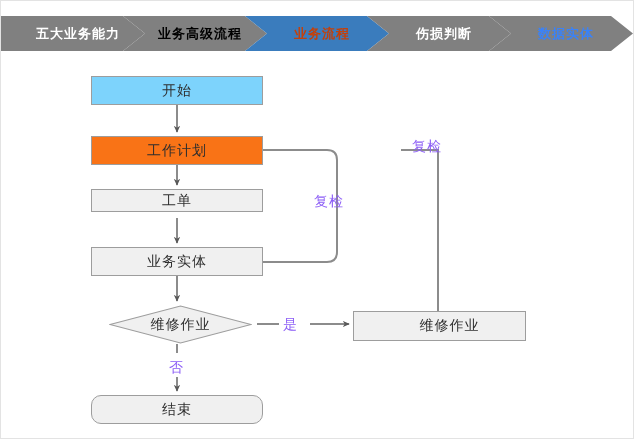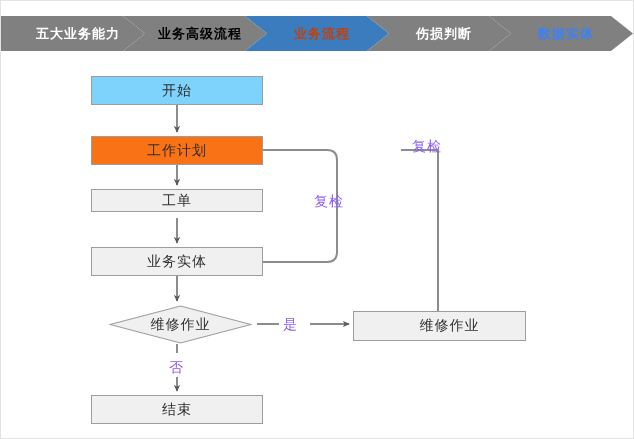--- a/index.html
+++ b/index.html
@@ -152,21 +152,21 @@
       </div>
       <div style="position: absolute; left: 108px; top: 304px; width: 143px; height: 39px;">
         <svg width="143" height="39" viewBox="0 0 143 39" style="position: absolute; left: 0px; top: 0px;">
           <path d="M1,19.5 L71.5,1 L142,19.5 L71.5,38 Z" fill="#f0f0f0" stroke="#9d9d9d" stroke-width="1.2"></path>
         </svg>
         <div style="position: absolute; left: 0px; top: 0px; width: 143px; height: 39px; display: flex; align-items: center; justify-content: center; font-size: 14px; color: rgb(46, 46, 46); letter-spacing: 1px; white-space: nowrap;">维修作业</div>
       </div>
       <div class="node" style="left: 352px; top: 310px; width: 173px; height: 30px; background: rgb(240, 240, 240); border-color: rgb(157, 157, 157); padding-left: 20px;">
         <span>维修作业</span>
       </div>
-      <div class="node" style="left: 90px; top: 394px; width: 172px; height: 29px; background: rgb(240, 240, 240); border-color: rgb(157, 157, 157);">
+      <div class="node" style="left: 90px; top: 394px; width: 172px; height: 29px; background: rgb(240, 240, 240); border-color: rgb(157, 157, 157); border-radius: 10px;">
         <span>结束</span>
       </div>
       <div class="flabel" style="left: 313px; top: 192px;">复检</div>
       <div class="flabel" style="left: 411px; top: 137px;">复检</div>
       <div class="flabel" style="left: 282px; top: 315px;">是</div>
       <div class="flabel" style="left: 168px; top: 358px;">否</div>
     </div>
 
 </div>
 

